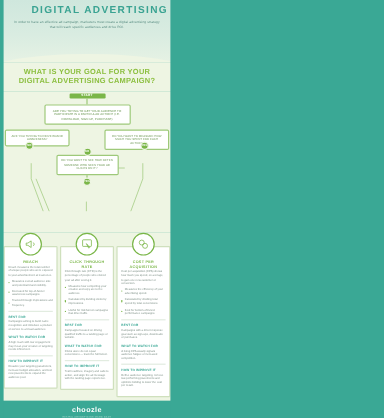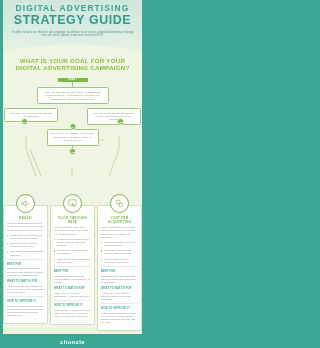--- a/index.html
+++ b/index.html
@@ -16,21 +16,21 @@
     background:linear-gradient(180deg,#cfe7dd 0%,#d9ece1 55%,#e6f2e4 100%);
     padding:4px 5px 0 5px;box-sizing:border-box;
     overflow:hidden;
   }
   .header::after{
     content:"";position:absolute;left:-10%;bottom:-9px;width:120%;height:16px;
     background:#eef5e3;border-radius:50%/100% 100% 0 0;
   }
   .h-line1{
     font-size:8.4px;line-height:9px;letter-spacing:1.15px;
-    font-weight:700;color:#3aa392;text-align:center;white-space:nowrap;
+    font-weight:700;color:#3aa392;text-align:right;white-space:nowrap;
   }
   .h-line2{
     font-size:12.4px;line-height:12.5px;letter-spacing:0.6px;
     font-weight:700;color:#2e9a88;text-align:center;white-space:nowrap;
     margin-top:1px;
   }
   .h-sub{
     margin:4px 6px 0 6px;font-size:2.7px;line-height:3.6px;
     color:#5d8f84;text-align:center;letter-spacing:.1px;
   }
@@ -147,21 +147,20 @@
   }
   .edge-l{left:0;} .edge-r{right:0;}
 </style>
 </head>
 <body>
 
 <div class="page">
 
   <div class="header">
     <div class="h-line1">DIGITAL ADVERTISING</div>
-    <div class="h-line2">STRATEGY GUIDE</div>
     <div class="h-sub">In order to have an effective ad campaign, marketers must create a digital advertising strategy that will reach specific audiences and drive ROI.</div>
   </div>
 
   <div class="qband">
     <div class="q-l1">WHAT IS YOUR GOAL FOR YOUR</div>
     <div class="q-l2">DIGITAL ADVERTISING CAMPAIGN?</div>
   </div>
 
   <div class="flow">
 

